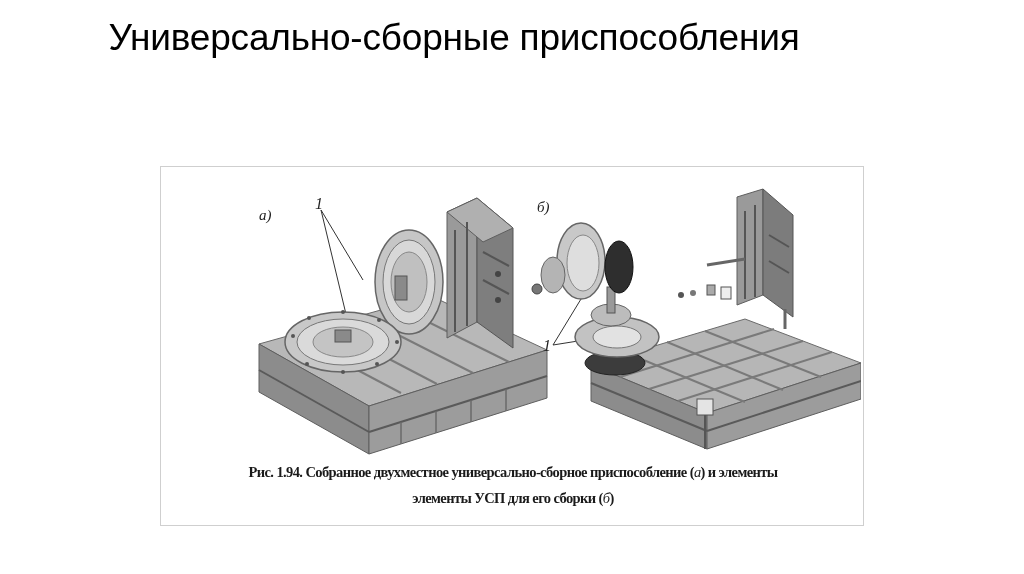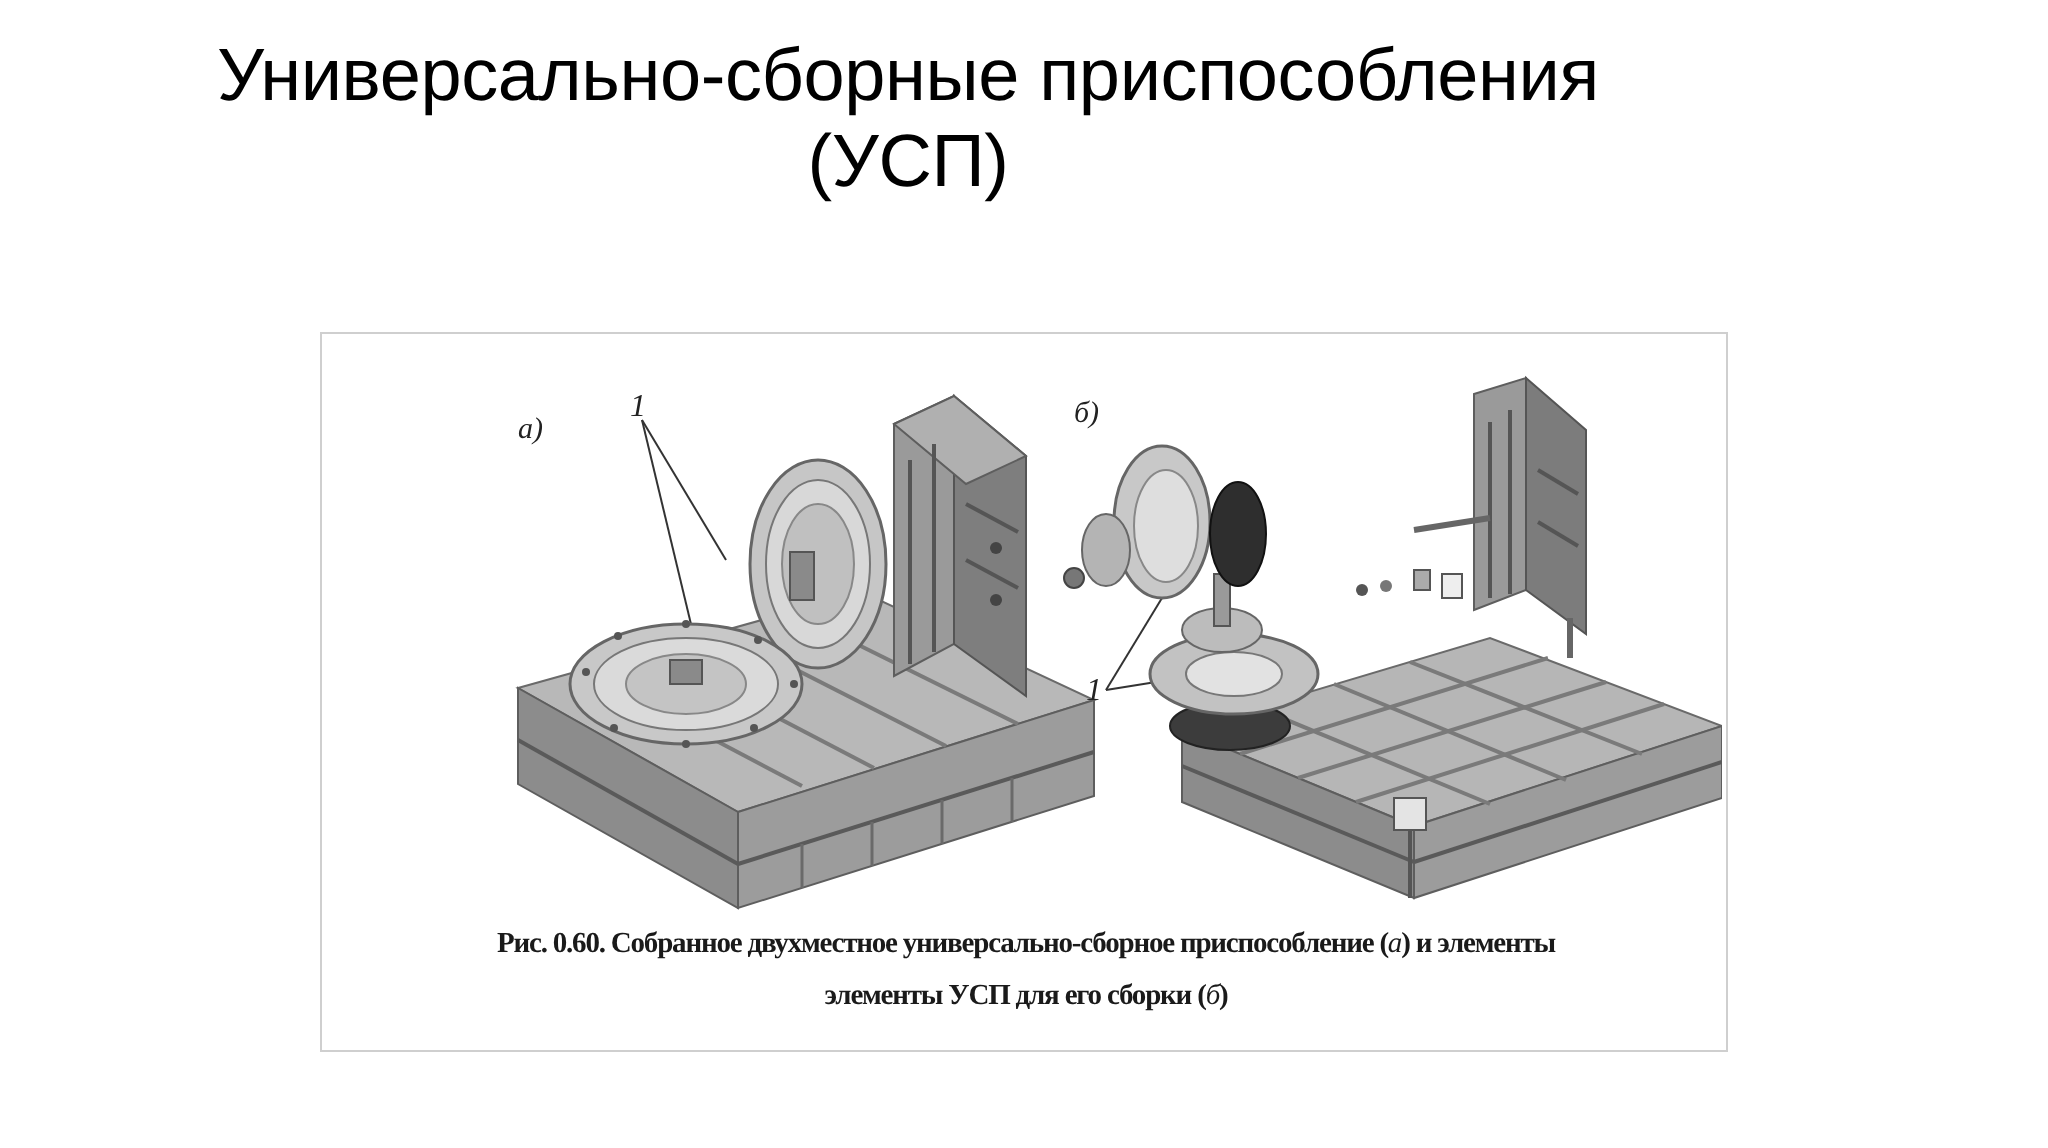--- a/index.html
+++ b/index.html
@@ -32,21 +32,20 @@
     color: #1a1a1a; letter-spacing: -0.6px; line-height: 26px;
   }
   .caption .line { display: block; }
   .caption i { font-weight: normal; }
 </style>
 </head>
 <body>
 
 <div class="slide-title">
   <span class="line">Универсально-сборные приспособления</span>
-  <span class="line">(УСП)</span>
 </div>
 
 <div class="figure-frame">
 
   <span class="panel-label" style="left:98px; top:40px;">а)</span>
   <span class="callout-num" style="left:154px; top:28px;">1</span>
 
   <svg class="illus" style="left:90px; top:25px;" width="340" height="270" viewBox="0 0 340 270">
 
     <line x1="70" y1="18" x2="112" y2="88" stroke="#333" stroke-width="1"></line>
@@ -156,16 +155,16 @@
     <line x1="176" y1="78" x2="214" y2="72" stroke="#666" stroke-width="3"></line>
     <line x1="254" y1="122" x2="254" y2="142" stroke="#666" stroke-width="3"></line>
 
     <circle cx="150" cy="108" r="3" fill="#555"></circle>
     <circle cx="162" cy="106" r="3" fill="#777"></circle>
     <rect x="176" y="98" width="8" height="10" fill="#aaa" stroke="#555" stroke-width="1"></rect>
     <rect x="190" y="100" width="10" height="12" fill="#eee" stroke="#555" stroke-width="1"></rect>
   </svg>
 
   <div class="caption" style="top:292px;">
-    <span class="line"><span>Рис. 0.60. Собранное двухместное универсально-сборное приспособление (</span><i>а</i><span>) и элементы</span></span>
+    <span class="line"><span>Рис. 1.94. Собранное двухместное универсально-сборное приспособление (</span><i>а</i><span>) и элементы</span></span>
     <span class="line"><span>элементы УСП для его сборки (</span><i>б</i><span>)</span></span>
   </div>
 </div>
 
 </body></html>

